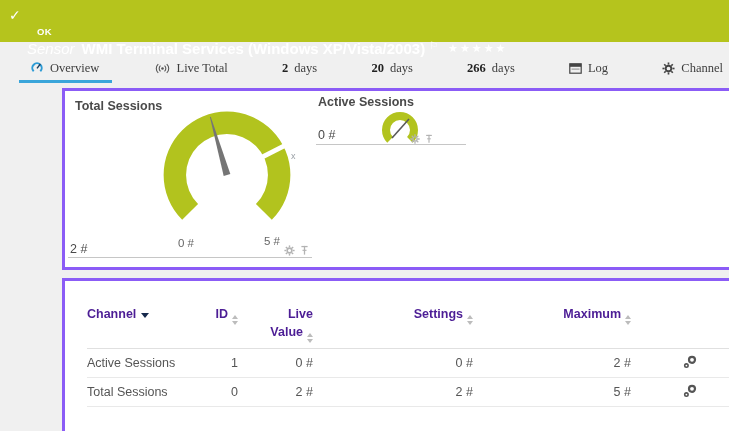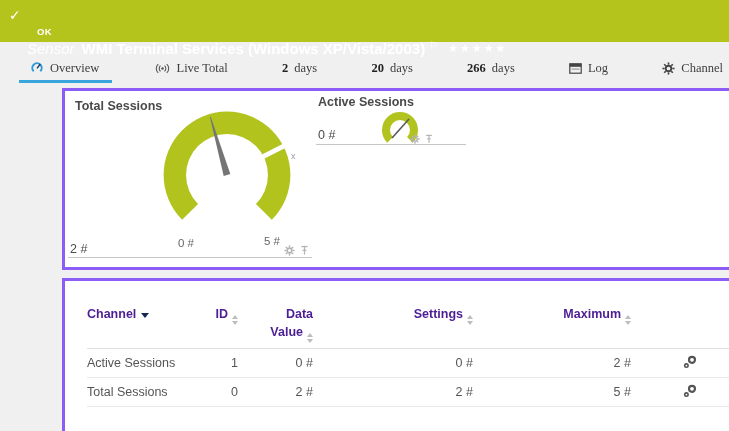--- a/index.html
+++ b/index.html
@@ -247,21 +247,21 @@
           <th class="h-channel">
             <span>Channel</span><span class="sorted-desc"></span>
           </th>
           <th>
             <span>ID</span><span class="sort">
                 <i class="up"></i>
                 <i class="dn"></i>
               </span>
           </th>
           <th>
-            <span>Data</span><br>
+            <span>Live</span><br>
             <span>Value</span><span class="sort">
                 <i class="up"></i>
                 <i class="dn"></i>
               </span>
           </th>
           <th>
             <span>Settings</span><span class="sort">
                 <i class="up"></i>
                 <i class="dn"></i>
               </span>

